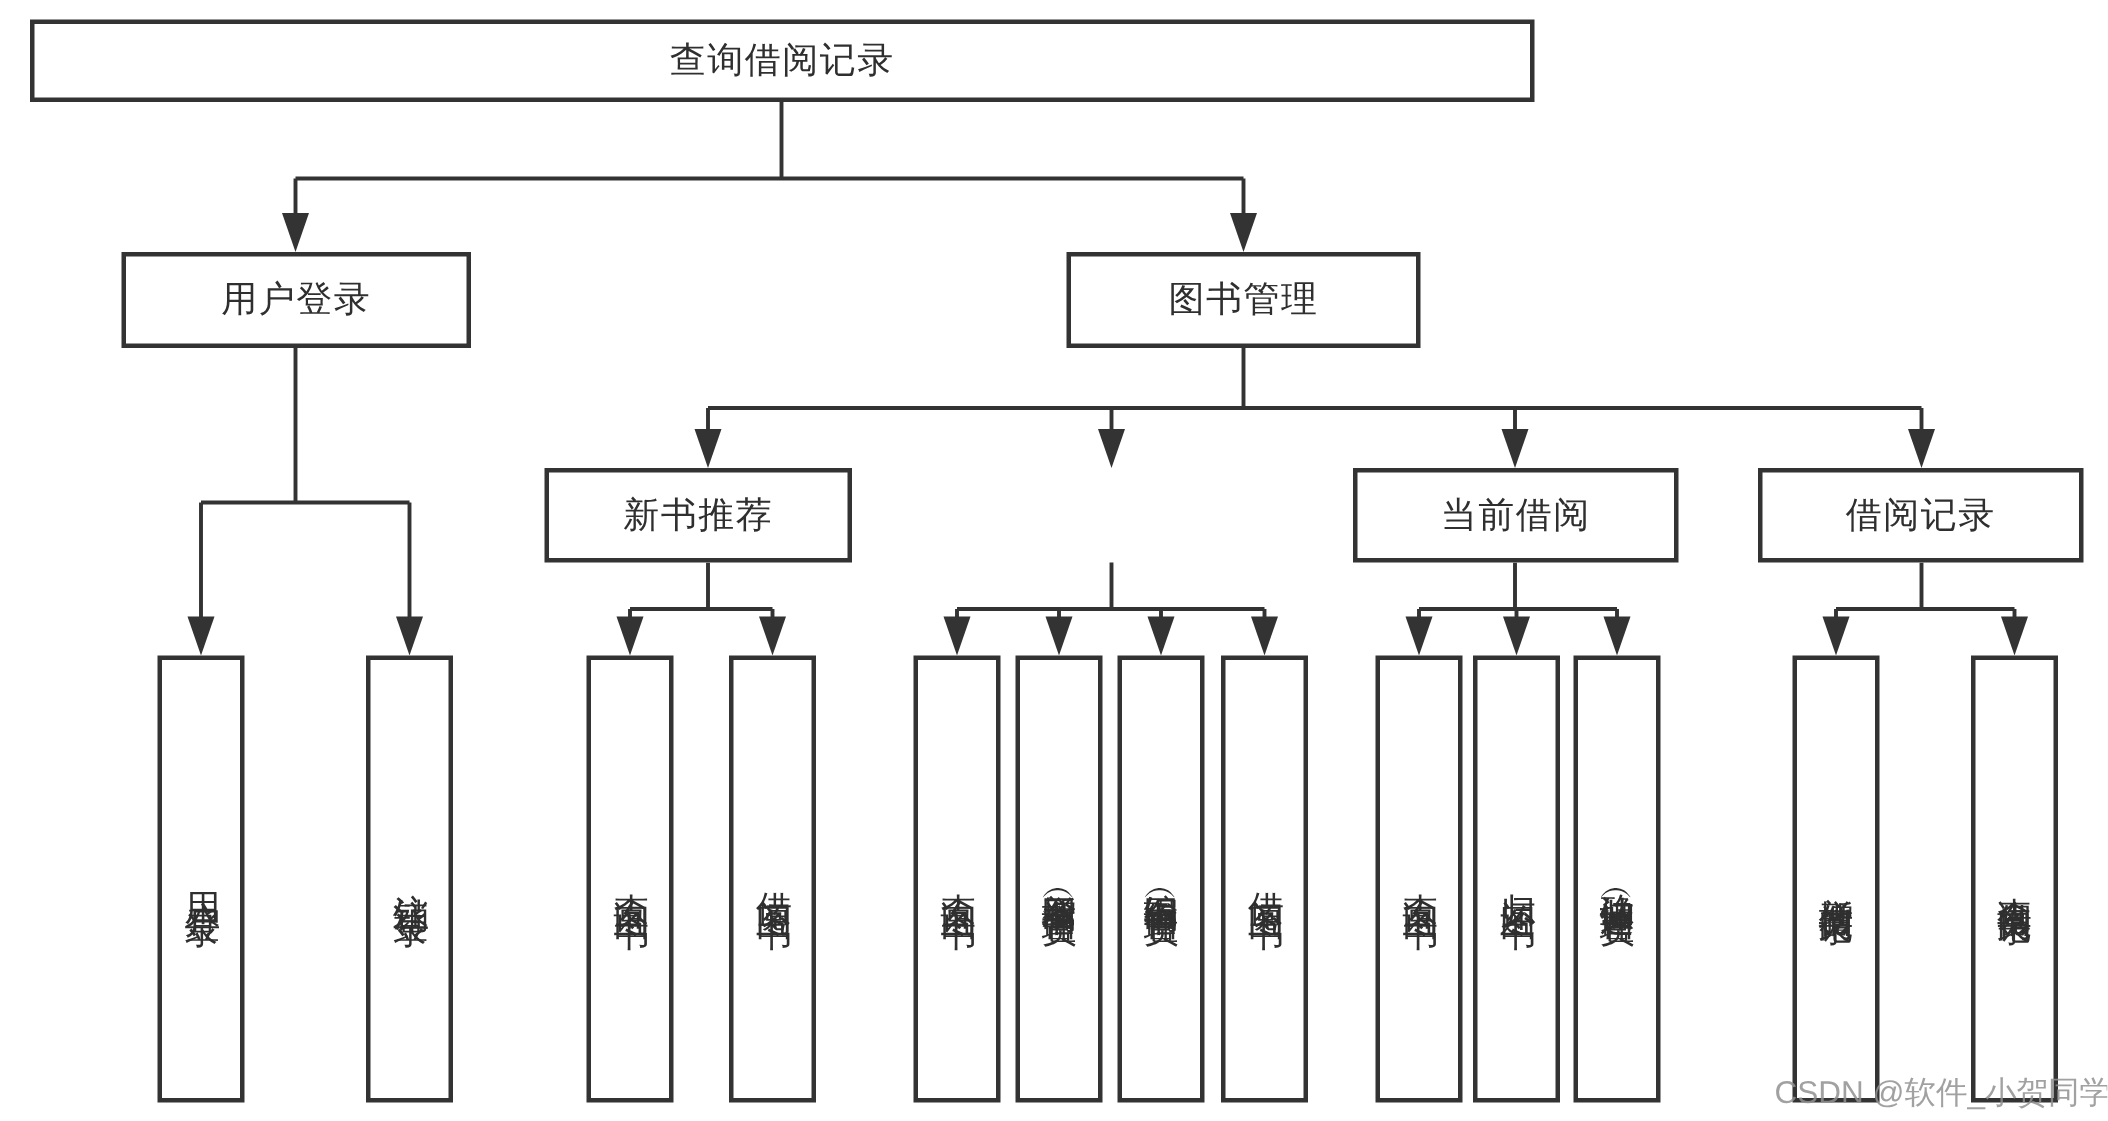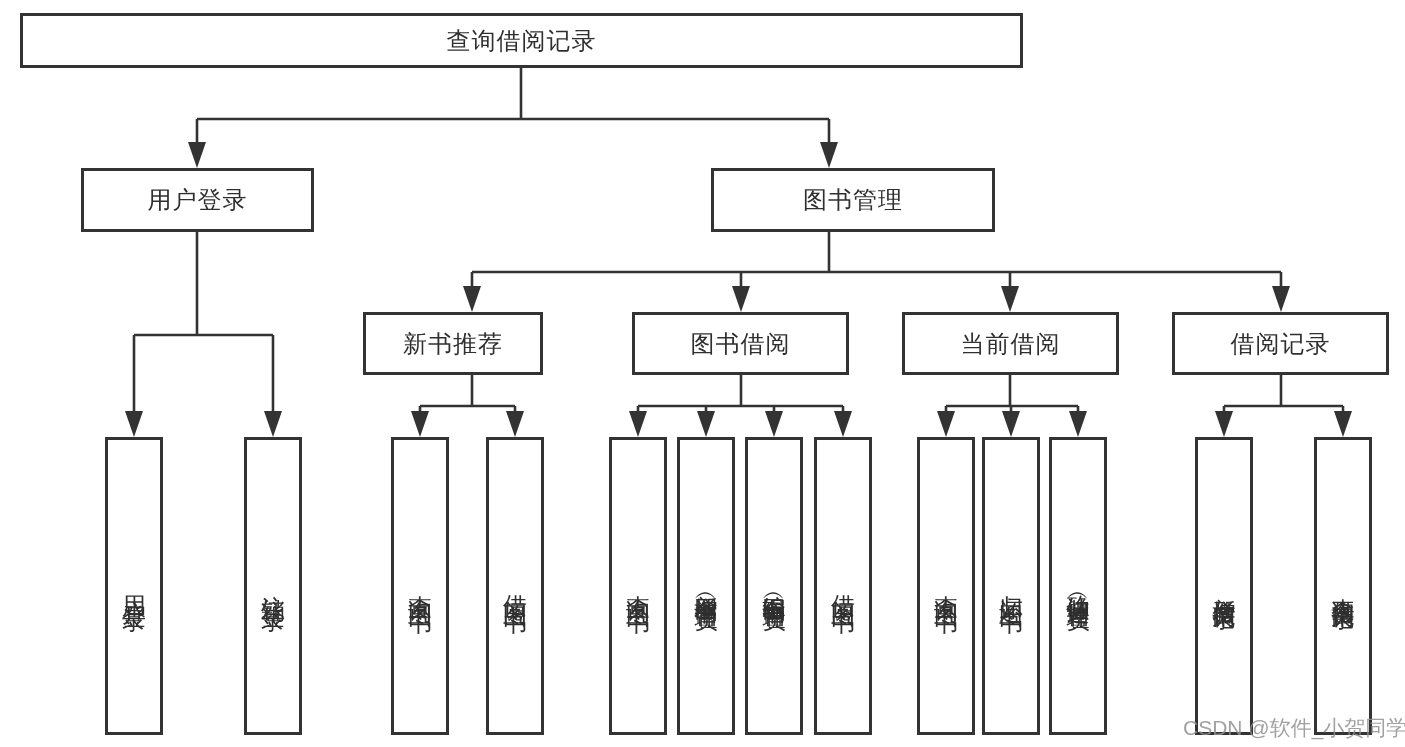--- a/index.html
+++ b/index.html
@@ -114,29 +114,26 @@
     </g>
   </svg>
 
   <div class="node h" style="left:20px;top:13px;width:1003px;height:55px">
     <span class="lbl">查询借阅记录</span>
   </div>
 
   <div class="node h" style="left:81px;top:168px;width:233px;height:64px">
     <span class="lbl">用户登录</span>
   </div>
-  <div class="node h" style="left:711px;top:168px;width:284px;height:64px">
+  <div class="node h" style="left:711px;top:168px;width:236px;height:64px">
     <span class="lbl">图书管理</span>
   </div>
 
-  <div class="node h" style="left:363px;top:312px;width:180px;height:63px">
+  <div class="node h" style="left:363px;top:312px;width:205px;height:63px">
     <span class="lbl">新书推荐</span>
-  </div>
-  <div class="node h" style="left:632px;top:312px;width:217px;height:63px">
-    <span class="lbl">图书借阅</span>
   </div>
   <div class="node h" style="left:902px;top:312px;width:217px;height:63px">
     <span class="lbl">当前借阅</span>
   </div>
   <div class="node h" style="left:1172px;top:312px;width:217px;height:63px">
     <span class="lbl">借阅记录</span>
   </div>
 
   <div class="node v" style="left:105px;top:437px">
     <span class="lbl">用户登录</span>

